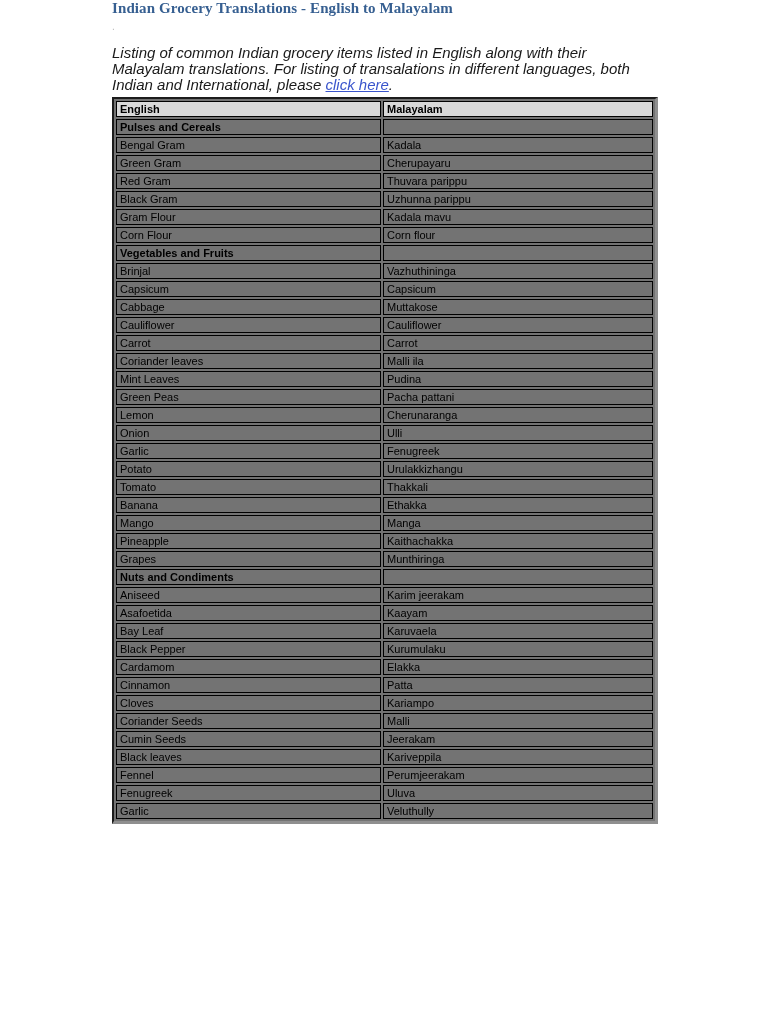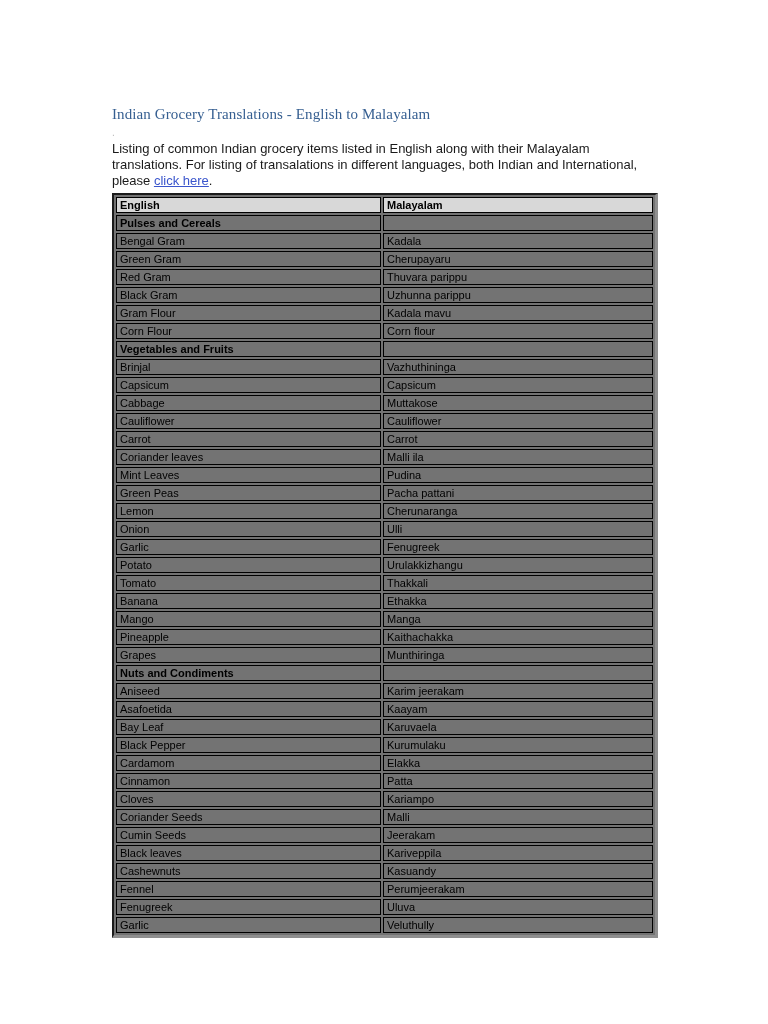--- a/index.html
+++ b/index.html
@@ -7,37 +7,37 @@
   body {
     width: 768px; height: 1024px;
     font-family: "Liberation Sans", sans-serif;
     color: #000;
     position: relative;
     overflow: hidden;
   }
   .page { position: absolute; left: 112px; top: 0; width: 546px; }
 
   .doc-title {
-    margin-top: 106px;
     font-family: "Liberation Serif", serif;
-    font-weight: normal;
+    font-weight: bold;
     font-size: 15px;
     color: #365f91;
     letter-spacing: 0.1px;
   }
   .stray-period {
     margin-top: 6px;
     font-size: 10px;
     color: #b8b8b8;
     line-height: 8px;
     height: 10px;
   }
   .intro {
-    margin-top: 2px;
-    font-size: 13px;
+    margin-top: 12px;
+    font-style: italic;
+    font-size: 15px;
     line-height: 16px;
     color: #1a1a1a;
     width: 546px;
   }
   .intro a {
     color: #3a55cc;
     text-decoration: underline;
     cursor: pointer;
   }
 
@@ -234,24 +234,20 @@
         </tr>
         <tr>
           <td>Cumin Seeds</td>
           <td>Jeerakam</td>
         </tr>
         <tr>
           <td>Black leaves</td>
           <td>Kariveppila</td>
         </tr>
         <tr>
-          <td>Cashewnuts</td>
-          <td>Kasuandy</td>
-        </tr>
-        <tr>
           <td>Fennel</td>
           <td>Perumjeerakam</td>
         </tr>
         <tr>
           <td>Fenugreek</td>
           <td>Uluva</td>
         </tr>
         <tr>
           <td>Garlic</td>
           <td>Veluthully</td>

